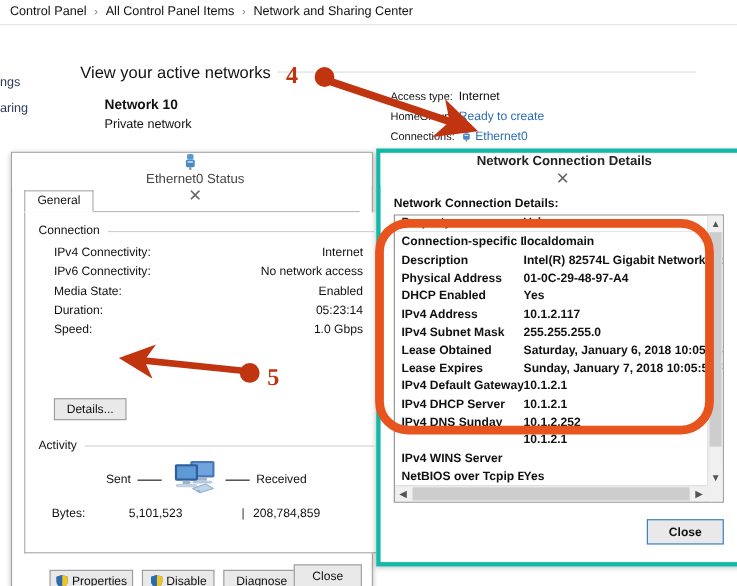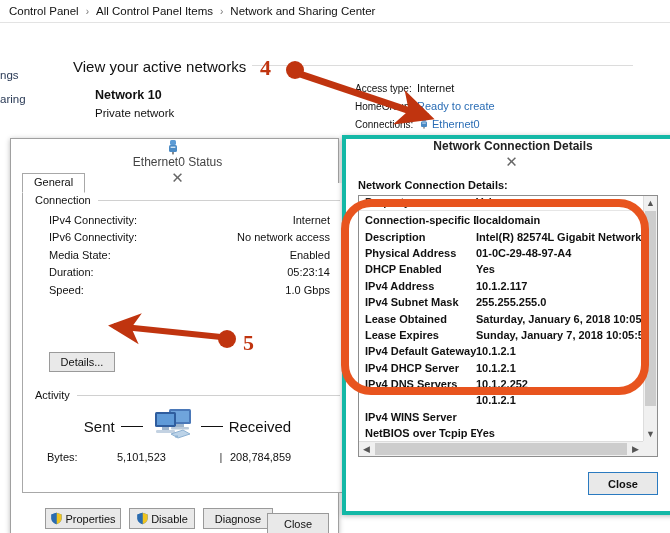--- a/index.html
+++ b/index.html
@@ -47,41 +47,41 @@
 
   
   #dlg-status{left:10px;top:138px;width:327px;height:395px;border:1px solid #a0a0a0;}
   #dlg-status .dlg-title{border-bottom:0;}
   #tabstrip{position:absolute;left:11px;top:34px;width:305px;height:20px;}
   #tab-general{position:absolute;left:0;top:0;height:20px;padding:2px 11px 0 11px;
      border:1px solid #a8a8a8;border-bottom:1px solid #fff;background:#fff;font-size:11px;color:#111;
      box-sizing:border-box;z-index:2;}
   #tab-underline{position:absolute;left:0;top:19px;width:305px;height:1px;background:#a8a8a8;}
 
-  #status-body{position:absolute;left:11px;top:44px;width:331px;height:310px;
+  #status-body{position:absolute;left:11px;top:54px;width:331px;height:310px;
      border:1px solid #a8a8a8;border-top:0;background:#fff;box-sizing:border-box;}
 
   .grp{position:absolute;left:12px;right:12px;}
   .grp-head{display:flex;align-items:center;height:14px;}
   .grp-head .gh-label{font-size:11px;color:#111;padding-right:7px;white-space:nowrap;}
   .grp-head .gh-line{flex:1;height:1px;background:#d0d0d0;}
 
   .kv{display:flex;justify-content:space-between;height:17.5px;align-items:center;
       padding-left:14px;padding-right:10px;white-space:nowrap;}
   .kv .k{font-size:11px;color:#111;}
   .kv .v{font-size:11px;color:#111;}
 
   #details-btn{position:absolute;left:26px;top:169px;width:66px;height:20px;
      border:1px solid #9a9a9a;background:#e9e9e9;font-size:11px;color:#111;
      display:flex;align-items:center;justify-content:center;box-sizing:border-box;}
 
   #grp-activity{top:205px;}
   #activity-inner{position:absolute;left:12px;right:12px;top:222px;}
   #act-row{display:flex;align-items:center;justify-content:center;height:42px;gap:6px;}
-  .act-word{font-size:15px;color:#111;}
+  .act-word{font-size:11px;color:#111;}
   .act-dash{width:22px;height:1px;background:#111;}
   #pc-icon{width:46px;height:38px;position:relative;}
   #bytes-row{display:flex;align-items:center;height:20px;font-size:11px;color:#111;}
   #bytes-row .b-lbl{width:82px;padding-left:12px;box-sizing:border-box;}
   #bytes-row .b-sent{width:95px;}
   #bytes-row .b-bar{width:18px;text-align:center;color:#333;}
   #bytes-row .b-recv{flex:1;}
 
   #btn-row{position:absolute;left:22px;top:325px;display:flex;gap:8px;}
   .wbtn{height:21px;border:1px solid #9a9a9a;background:#e9e9e9;font-size:11px;color:#111;
@@ -341,21 +341,21 @@
         </div>
         <div class="ncd-row">
           <span class="p">IPv4 Default Gateway</span>
           <span class="v">10.1.2.1</span>
         </div>
         <div class="ncd-row">
           <span class="p">IPv4 DHCP Server</span>
           <span class="v">10.1.2.1</span>
         </div>
         <div class="ncd-row">
-          <span class="p">IPv4 DNS Servers</span>
+          <span class="p">IPv4 DNS Sunday</span>
           <span class="v">10.1.2.252</span>
         </div>
         <div class="ncd-row">
           <span class="p"></span>
           <span class="v">10.1.2.1</span>
         </div>
         <div class="ncd-row">
           <span class="p">IPv4 WINS Server</span>
           <span class="v"></span>
         </div>

